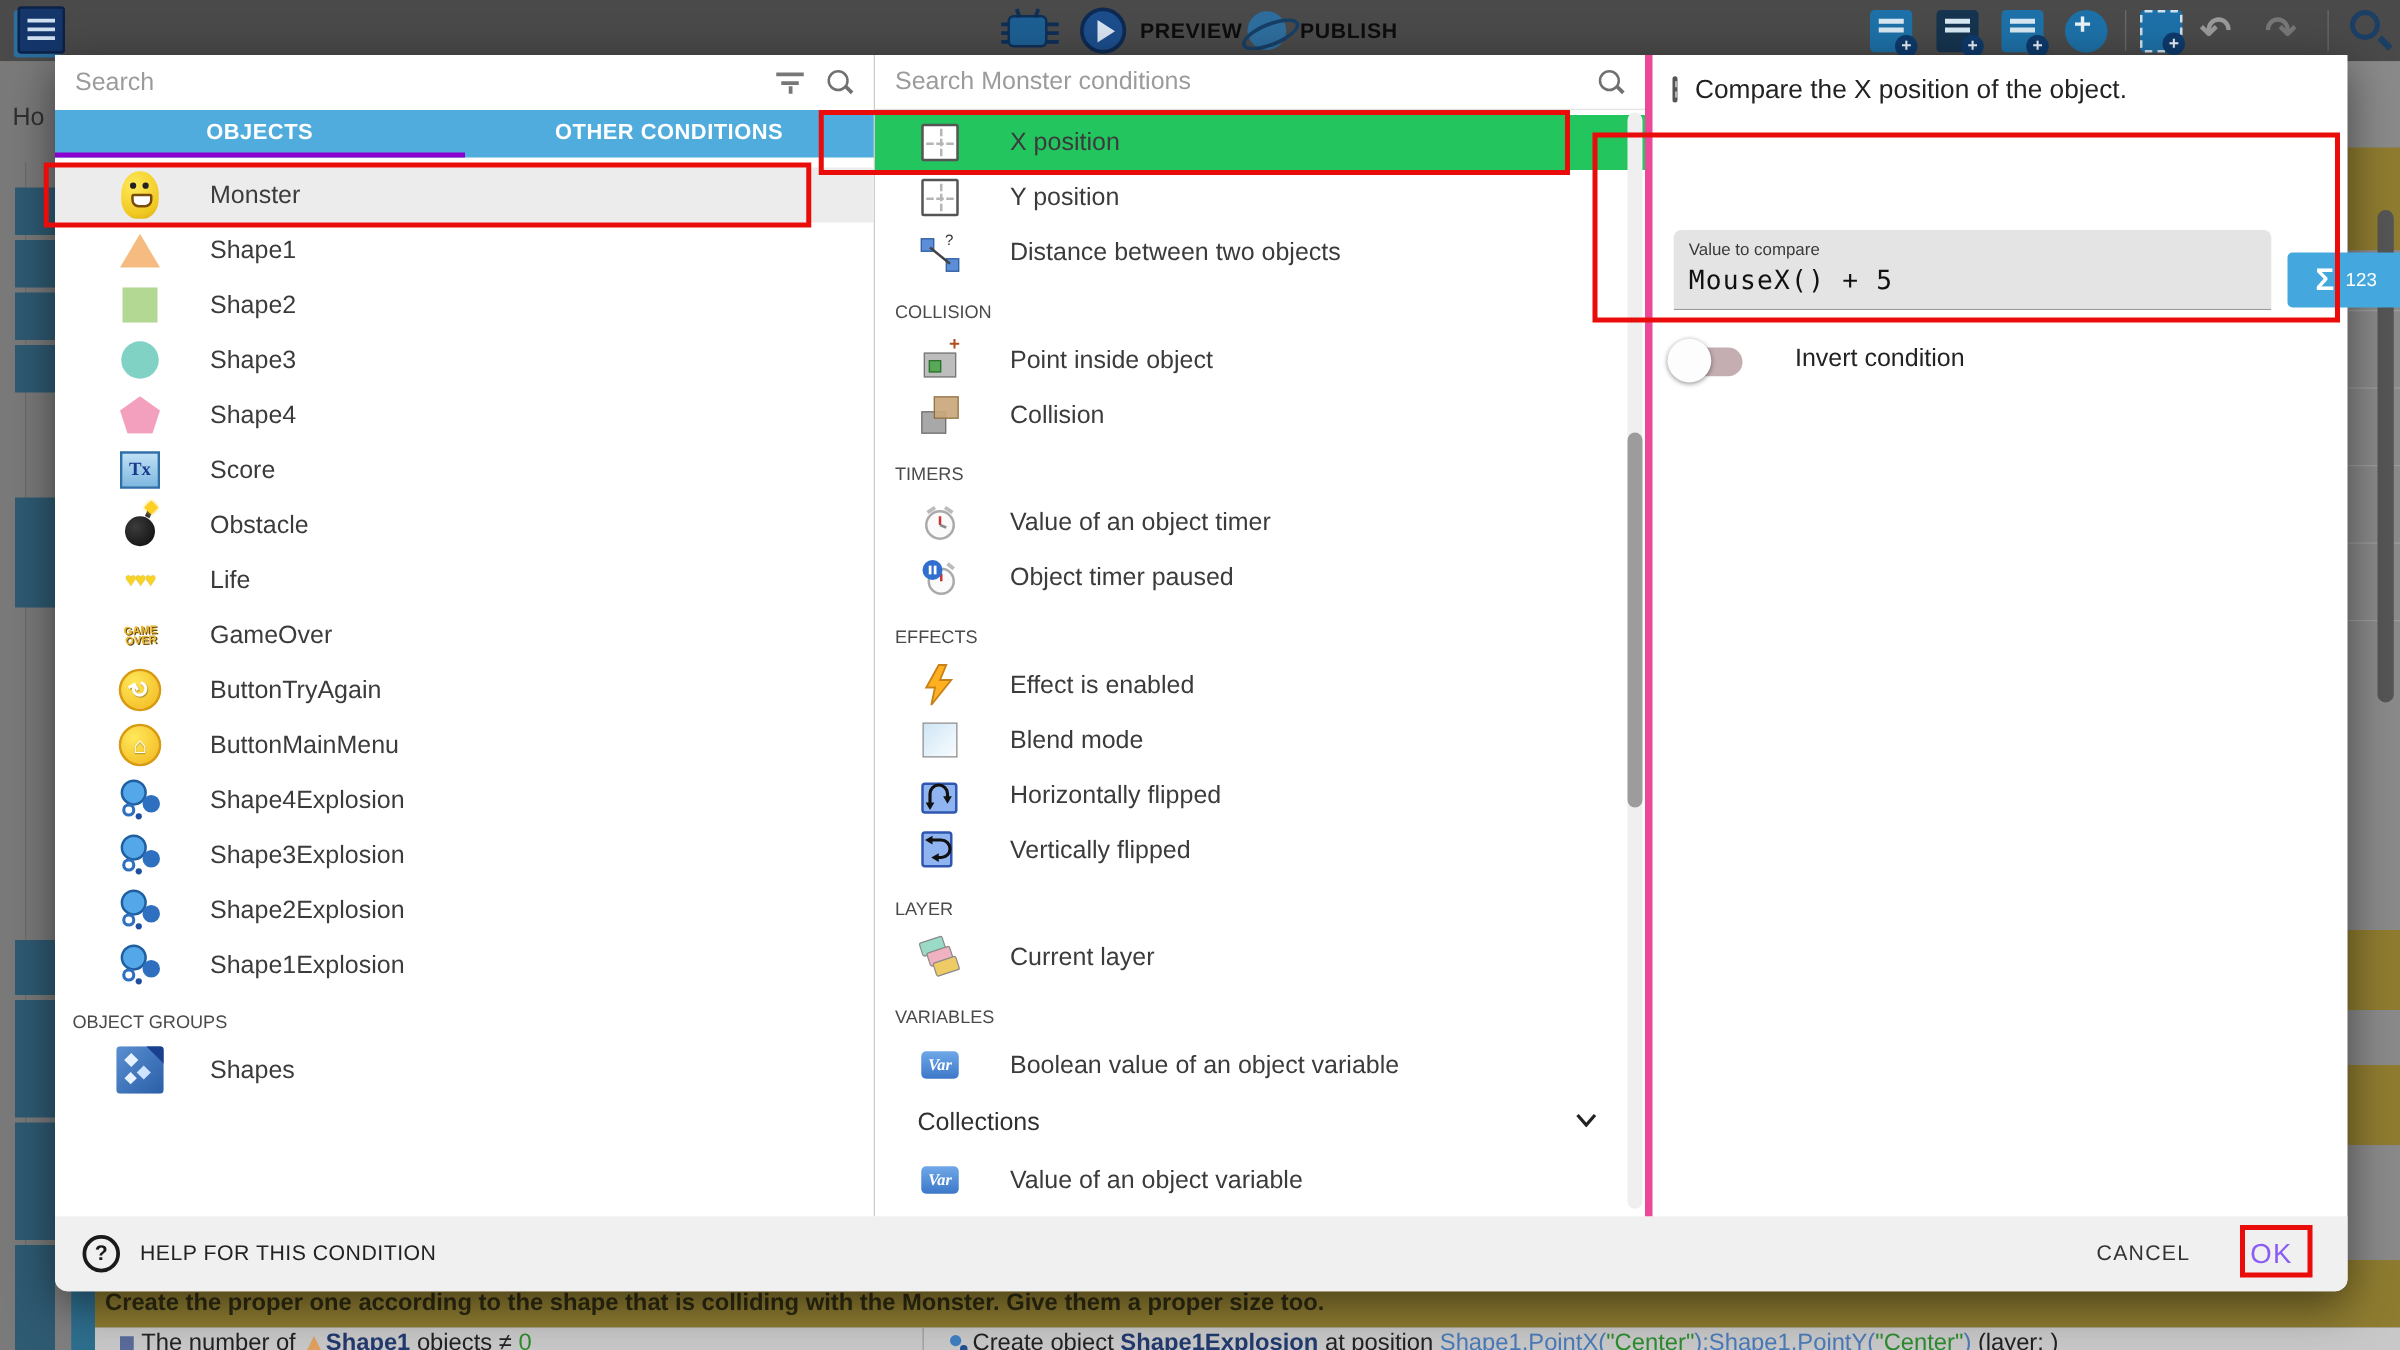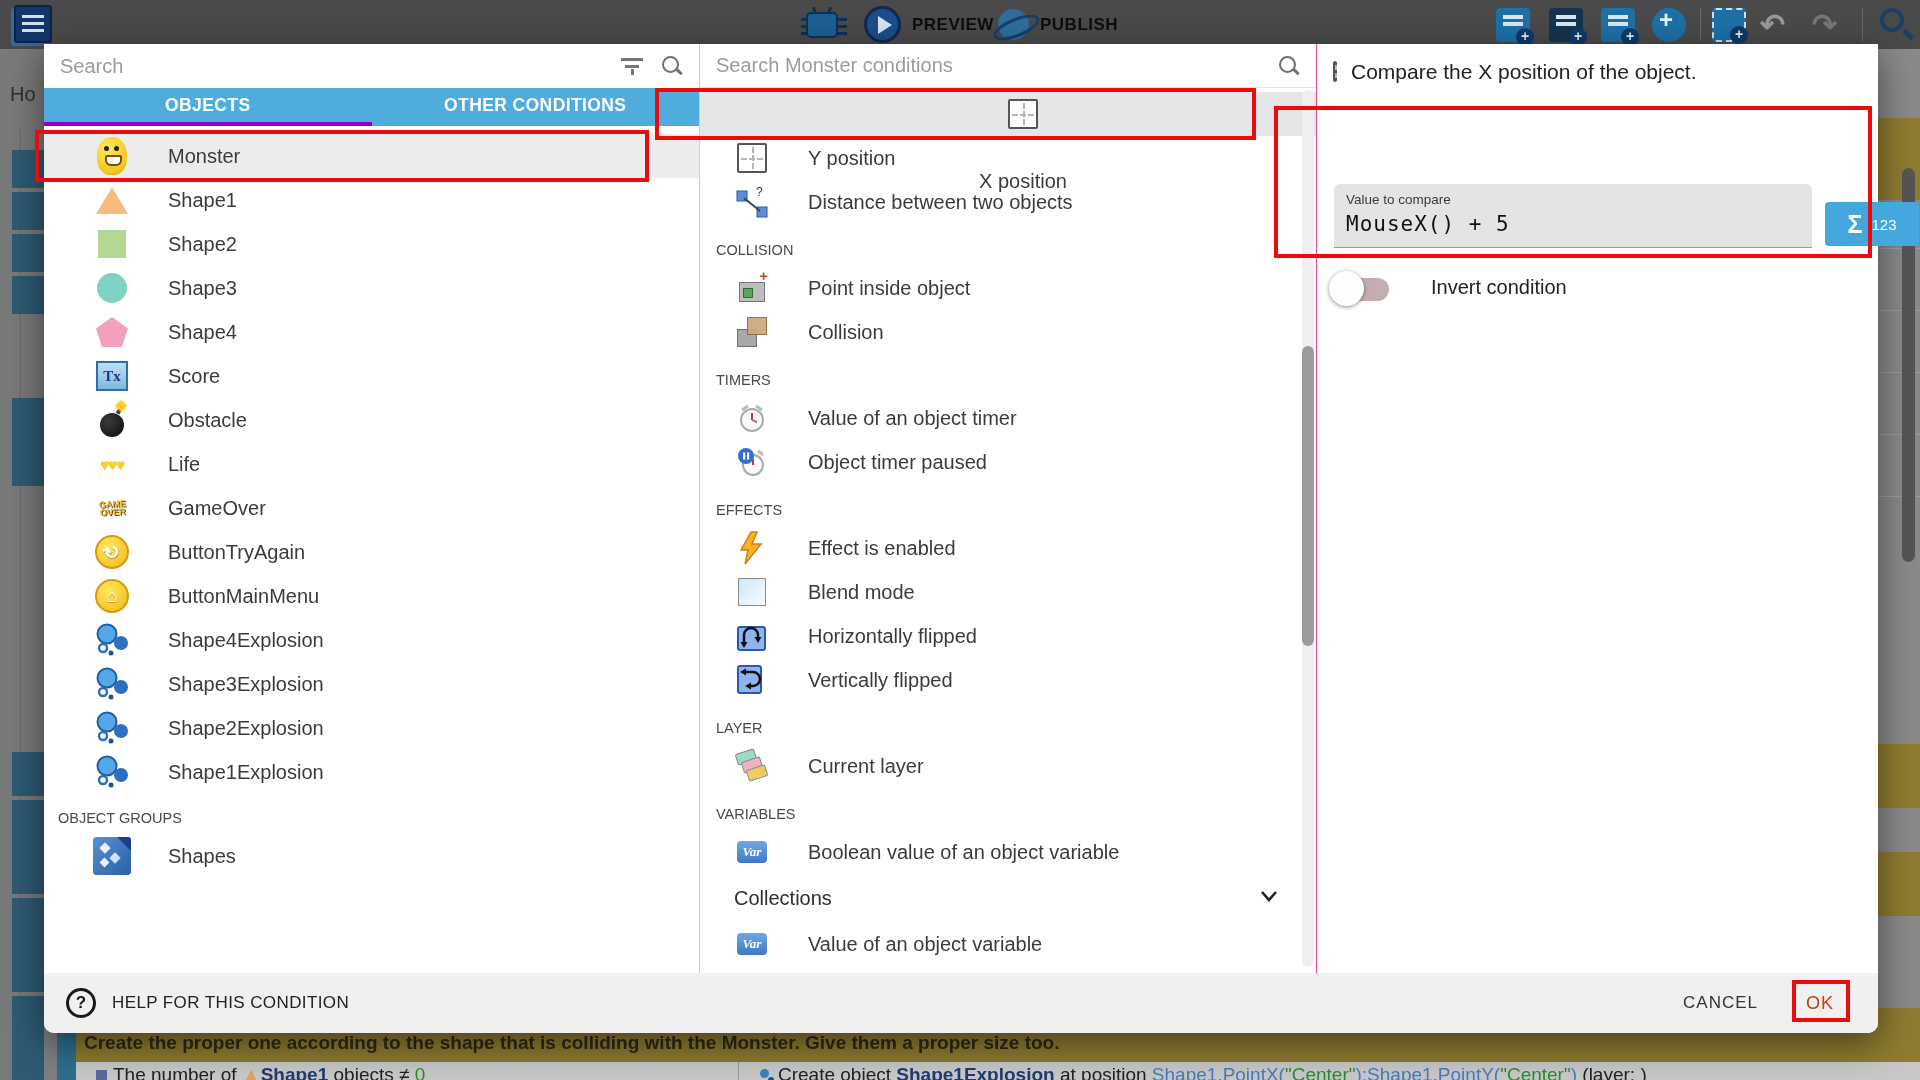--- a/index.html
+++ b/index.html
@@ -74,28 +74,28 @@
   .obj-list { flex:1; overflow:hidden; padding-top:8px; }
   .obj-row { height:44px; display:flex; align-items:center; padding-left:46px; gap:34px; font-size:20px; color:#3b3b3b; }
   .obj-row.selected { background:#ececec; }
   .ic-box { width:44px; height:44px; display:flex; align-items:center; justify-content:center; flex:none; }
   .group-head { height:40px; display:flex; align-items:flex-end; padding:0 0 8px 14px; font-size:14.5px; color:#4a4a4a; }
 
   .panel-mid { width:616px; display:flex; flex-direction:column; position:relative; }
   .mid-search { border-bottom:1px solid #e3e3e3; }
   .cond-list { flex:1; overflow:hidden; padding-top:4px; }
   .cond-row { height:44px; display:flex; align-items:center; padding-left:30px; gap:34px; font-size:20px; color:#3b3b3b; }
-  .cond-row.selected { background:#e5e5e5;flex-direction:column; }
+  .cond-row.selected { background:#22c55e; }
   .cond-head { height:42px; display:flex; align-items:flex-end; padding:0 0 8px 16px; font-size:14.5px; color:#4a4a4a; }
   .cond-acc { height:48px; display:flex; align-items:center; padding-left:34px; font-size:20px; color:#2f2f2f; position:relative; }
   .cond-acc svg { position:absolute; right:38px; top:16px; }
   .mid-scroll { position:absolute; right:2px; top:46px; bottom:6px; width:12px; background:#efefef; border-radius:6px; }
   .mid-thumb { position:absolute; left:0; top:256px; width:12px; height:300px; background:#9c9c9c; border-radius:6px; }
 
-  .panel-right { flex:1; position:relative; border-left:1px solid #ec4899; }
+  .panel-right { flex:1; position:relative; border-left:6px solid #ec4899; }
   .detail-head { position:absolute; left:16px; top:16px; display:flex; align-items:center; gap:14px; }
   .detail-title { font-size:21px; color:#222; }
   .field-sign { position:absolute; left:17px; top:70px; width:582px; height:62px; background:#ececec; border-bottom:1px solid #808080; }
   .field-label { position:absolute; left:12px; top:8px; font-size:13.5px; color:#3a3a3a; }
   .field-value { position:absolute; left:12px; top:30px; font-size:20px; color:#222; }
   .caret { position:absolute; right:16px; top:27px; width:0; height:0; border-left:8px solid transparent; border-right:8px solid transparent; border-top:9px solid #6e6e6e; }
   .field-expr { position:absolute; left:17px; top:140px; width:478px; height:64px; background:#e4e4e4; border-radius:6px 6px 0 0; border-bottom:1px solid #9a9a9a; }
   .expr-value { position:absolute; left:12px; top:28px; font-family:"DejaVu Sans Mono",monospace; font-size:21px; color:#111; letter-spacing:1px; }
   .sum-btn { position:absolute; left:508px; top:158px; width:94px; height:44px; background:#44a8de; border-radius:4px; display:flex; align-items:center; justify-content:center; gap:9px; color:#fff; }
   .sum-btn .sigma { font-size:25px; font-weight:bold; } .sum-btn .digits { font-size:15px; }
@@ -103,21 +103,21 @@
   .toggle .track { position:absolute; left:14px; top:8px; width:46px; height:23px; border-radius:12px; background:#c4aeb2; }
   .toggle .knob { position:absolute; left:0; top:1px; width:35px; height:35px; border-radius:50%; background:#fdfdfd; box-shadow:0 1px 4px rgba(0,0,0,.45); }
   .invert-label { position:absolute; left:114px; top:232px; font-size:20px; color:#222; }
 
   .dialog-footer { height:60px; background:#f0f0f0; border-radius:0 0 10px 10px; display:flex; align-items:center; padding:0 44px 0 22px; flex:none; }
   .help-ic { width:30px; height:30px; border:3px solid #1a1a1a; border-radius:50%; display:flex; align-items:center; justify-content:center; font-size:17px; font-weight:800; color:#1a1a1a; flex:none; }
   .help-ic::before { content:"?"; }
   .help-lbl { margin-left:16px; font-size:17px; color:#222; letter-spacing:.4px; }
   .foot-spacer { flex:1; }
   .btn-cancel { font-size:17px; color:#333; letter-spacing:1px; background:none; border:none; font-family:inherit; margin-right:48px; }
-  .btn-ok { font-size:18px; color:#c2410c; letter-spacing:1px; background:none; border:none; font-family:inherit; }
+  .btn-ok { font-size:22px; color:#8b5cf6; letter-spacing:1px; background:none; border:none; font-family:inherit; }
 
   .annotation { position:absolute; border:4px solid #ea0b0b; z-index:20; pointer-events:none; }
 
   
   .monster-ic { width:30px; height:38px; border-radius:48% 48% 42% 42%; background:radial-gradient(circle at 35% 30%, #ffe95a, #f0c820 70%, #d8a810); position:relative; }
   .monster-ic::before { content:""; position:absolute; left:7px; top:9px; width:5px; height:5px; border-radius:50%; background:#222; box-shadow:10px 0 0 #222; }
   .monster-ic::after { content:""; position:absolute; left:8px; top:18px; width:13px; height:7px; background:#fff; border:2px solid #7a4a08; border-radius:2px 2px 6px 6px; }
   .tri-ic { width:0; height:0; border-left:16px solid transparent; border-right:16px solid transparent; border-bottom:27px solid #f6bb80; }
   .sq-ic { width:28px; height:28px; background:#b2d893; }
   .circ-ic { width:30px; height:30px; border-radius:50%; background:#7fd2c4; }

